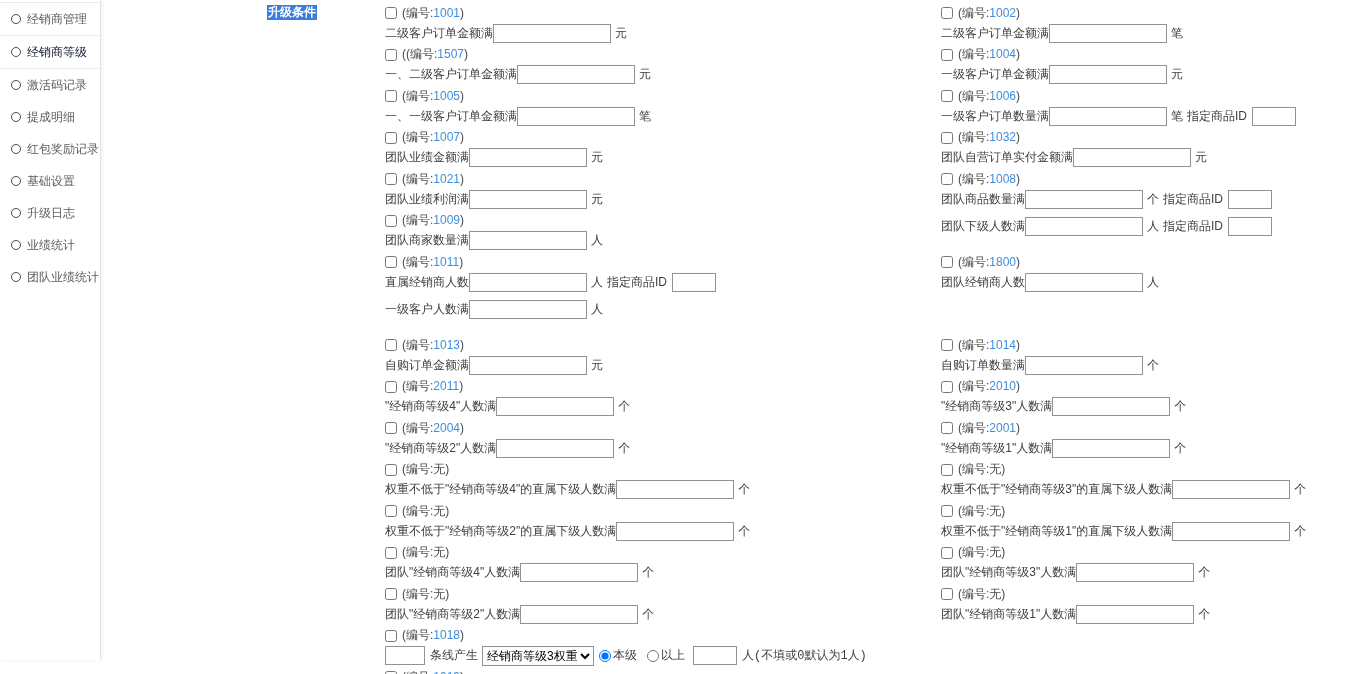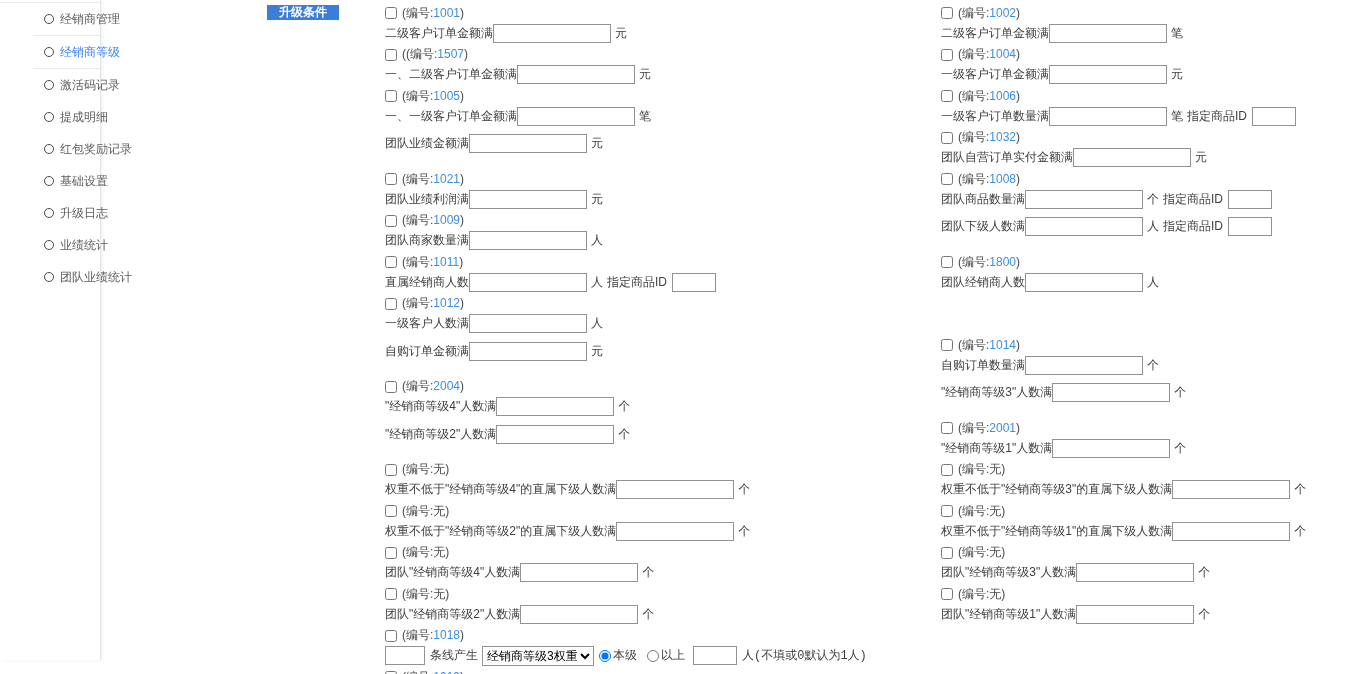--- a/index.html
+++ b/index.html
@@ -4,27 +4,27 @@
 <style>
   html,body{margin:0;padding:0}
   body{
     width:1353px;height:674px;overflow:hidden;background:#fff;position:relative;
     font-family:"Liberation Sans","DejaVu Sans",sans-serif;font-size:12px;color:#404040;
   }
   
   .sidebar{position:absolute;left:0;top:0;width:100px;height:660px;background:#fff;
     border-right:1px solid #e4e4e4;box-shadow:1px 0 4px rgba(0,0,0,.07);}
   .side-list{list-style:none;margin:2px 0 0 0;padding:0;border-top:1px solid #ececec;}
-  .side-item{height:32px;display:flex;align-items:center;padding-left:11px;color:#5c5c5c;cursor:pointer;margin-left:33px;}
-  .side-item.active{color:#3b82f6;border-top:1px solid #ececec;border-bottom:1px solid #ececec;}
+  .side-item{height:32px;display:flex;align-items:center;padding-left:11px;color:#5c5c5c;cursor:pointer;}
+  .side-item.active{color:#0f172a;border-top:1px solid #ececec;border-bottom:1px solid #ececec;}
   .circle{width:8px;height:8px;border:1.5px solid #4a4a4a;border-radius:50%;margin-right:6px;flex:none;background:#fff;}
   .side-label{white-space:nowrap;}
   
   .field-label{position:absolute;left:267px;top:5px;background:var(--sel-bg,#3b7dd8);
-    color:var(--sel-fg,#fff);font-weight:bold;line-height:15px;padding:0 12px;}
+    color:var(--sel-fg,#fff);font-weight:bold;line-height:15px;padding:0 1px;}
   
   .grid{position:absolute;left:337px;top:6px;width:1012px;}
   .crow{display:grid;grid-template-columns:556px 1fr;margin-bottom:4.5px;margin-left:48px;}
   .cell{height:37px;}
   .l1{display:flex;align-items:center;height:14px;}
   .l1 input[type=checkbox]{width:12px;height:12px;margin:0 5px 0 0;flex:none;}
   .code{color:#4a4a4a;white-space:nowrap;}
   .num{color:#4a4a4a;}
   .num.link{color:var(--code-blue,#3d8edd);}
   .l2{display:flex;align-items:center;margin-top:3px;height:20px;}
@@ -157,20 +157,24 @@
           <span class="lbl">一级客户订单数量满</span>
           <input class="txt" type="text" style="">
           <span class="unit">笔</span>
           <span class="unit">指定商品ID</span>
           <input class="txt small" type="text" style="">
         </div>
   </div>
     </div>
     <div class="crow">
       <div class="cell">
+    <div class="l1">
+      <input type="checkbox" style="">
+      <span class="code"><span>(编号:</span><span class="num link">1007</span><span>)</span></span>
+    </div>
     <div class="l2">
           <span class="lbl">团队业绩金额满</span>
           <input class="txt" type="text" style="">
           <span class="unit">元</span>
         </div>
   </div>
       <div class="cell">
     <div class="l1">
       <input type="checkbox" style="">
       <span class="code"><span>(编号:</span><span class="num link">1032</span><span>)</span></span>
@@ -251,34 +255,34 @@
     </div>
     <div class="l2">
           <span class="lbl">团队经销商人数</span>
           <input class="txt" type="text" style="">
           <span class="unit">人</span>
         </div>
   </div>
     </div>
     <div class="crow">
       <div class="cell">
-    <div class="l1">
-      <input type="checkbox" style="">
-      <span class="code"><span>(编号:</span><span class="num link">1012</span><span>)</span></span>
-    </div>
     <div class="l2">
           <span class="lbl">一级客户人数满</span>
           <input class="txt" type="text" style="">
           <span class="unit">人</span>
         </div>
   </div>
       <div class="cell"></div>
     </div>
     <div class="crow">
       <div class="cell">
+    <div class="l1">
+      <input type="checkbox" style="">
+      <span class="code"><span>(编号:</span><span class="num link">1013</span><span>)</span></span>
+    </div>
     <div class="l2">
           <span class="lbl">自购订单金额满</span>
           <input class="txt" type="text" style="">
           <span class="unit">元</span>
         </div>
   </div>
       <div class="cell">
     <div class="l1">
       <input type="checkbox" style="">
       <span class="code"><span>(编号:</span><span class="num link">1014</span><span>)</span></span>
@@ -287,38 +291,46 @@
           <span class="lbl">自购订单数量满</span>
           <input class="txt" type="text" style="">
           <span class="unit">个</span>
         </div>
   </div>
     </div>
     <div class="crow">
       <div class="cell">
     <div class="l1">
       <input type="checkbox" style="">
+      <span class="code"><span>(编号:</span><span class="num link">2011</span><span>)</span></span>
+    </div>
+    <div class="l2">
+          <span class="lbl">"经销商等级4"人数满</span>
+          <input class="txt" type="text" style="">
+          <span class="unit">个</span>
+        </div>
+  </div>
+      <div class="cell">
+    <div class="l1">
+      <input type="checkbox" style="">
+      <span class="code"><span>(编号:</span><span class="num link">2010</span><span>)</span></span>
+    </div>
+    <div class="l2">
+          <span class="lbl">"经销商等级3"人数满</span>
+          <input class="txt" type="text" style="">
+          <span class="unit">个</span>
+        </div>
+  </div>
+    </div>
+    <div class="crow">
+      <div class="cell">
+    <div class="l1">
+      <input type="checkbox" style="">
       <span class="code"><span>(编号:</span><span class="num link">2004</span><span>)</span></span>
     </div>
-    <div class="l2">
-          <span class="lbl">"经销商等级4"人数满</span>
-          <input class="txt" type="text" style="">
-          <span class="unit">个</span>
-        </div>
-  </div>
-      <div class="cell">
-    <div class="l2">
-          <span class="lbl">"经销商等级3"人数满</span>
-          <input class="txt" type="text" style="">
-          <span class="unit">个</span>
-        </div>
-  </div>
-    </div>
-    <div class="crow">
-      <div class="cell">
     <div class="l2">
           <span class="lbl">"经销商等级2"人数满</span>
           <input class="txt" type="text" style="">
           <span class="unit">个</span>
         </div>
   </div>
       <div class="cell">
     <div class="l1">
       <input type="checkbox" style="">
       <span class="code"><span>(编号:</span><span class="num link">2001</span><span>)</span></span>

